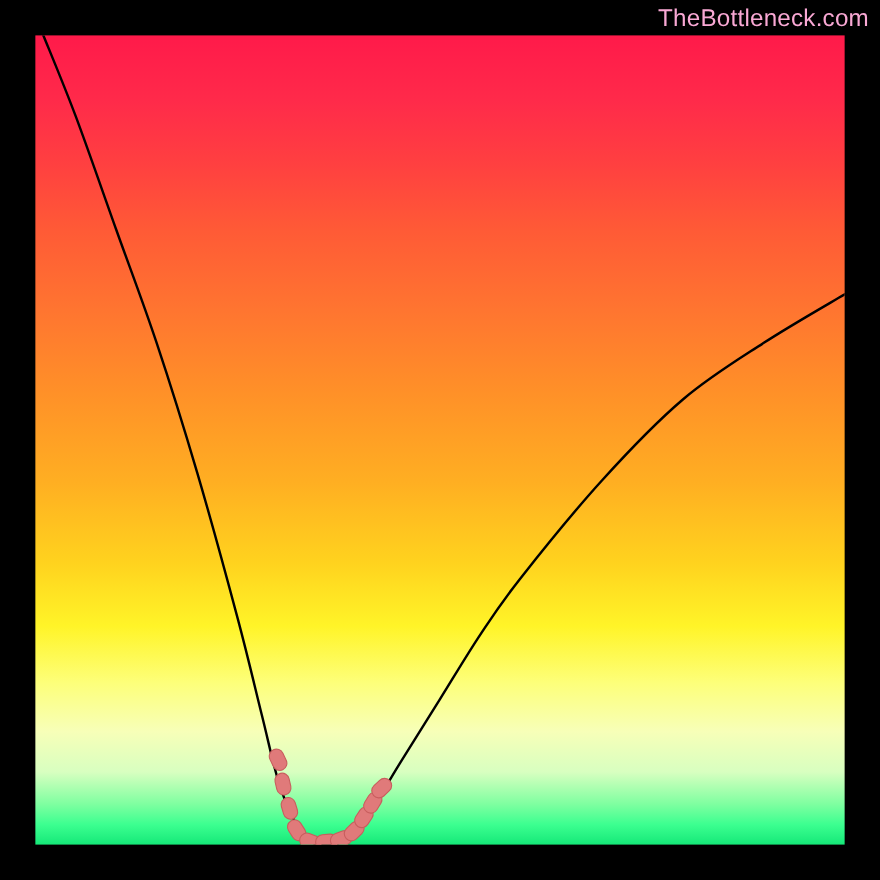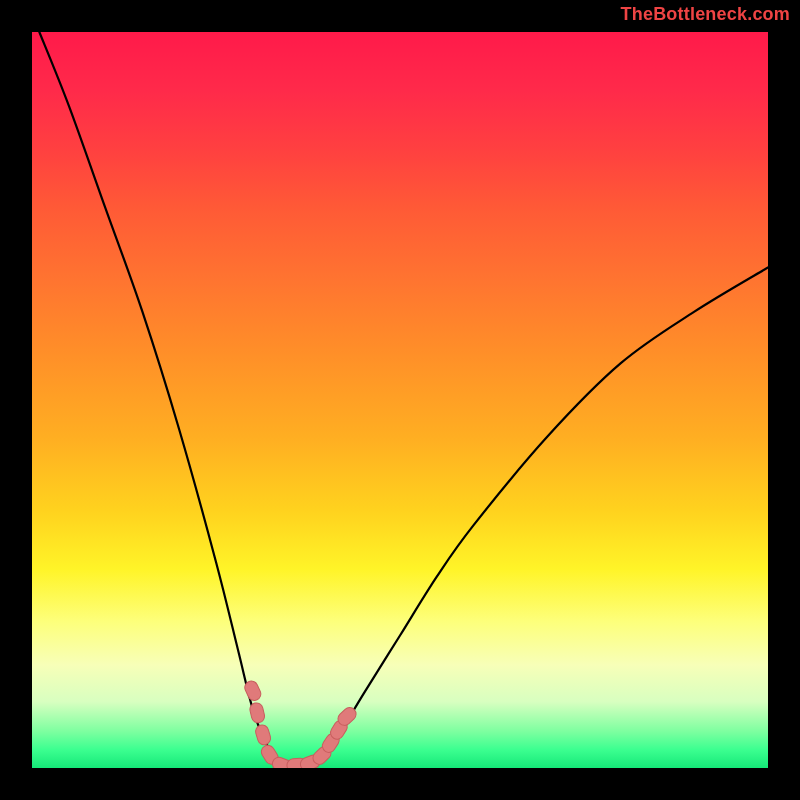--- a/index.html
+++ b/index.html
@@ -45,23 +45,23 @@
       #d8ffc0 91%,
       #7effa0 95%,
       #3cff90 97.5%,
       #15e878 100%
     );
   }
   .watermark {
     position: absolute;
     top: 4px;
     right: 10px;
-    color: #ef4444;
-    font-size: 18px;
-    font-weight: 700;
+    color: #f9a8d4;
+    font-size: 22px;
+    font-weight: 400;
     letter-spacing: 0.2px;
     z-index: 5;
     user-select: none;
   }
   svg.curve {
     position: absolute;
     inset: 0;
     width: 736px;
     height: 736px;
   }

